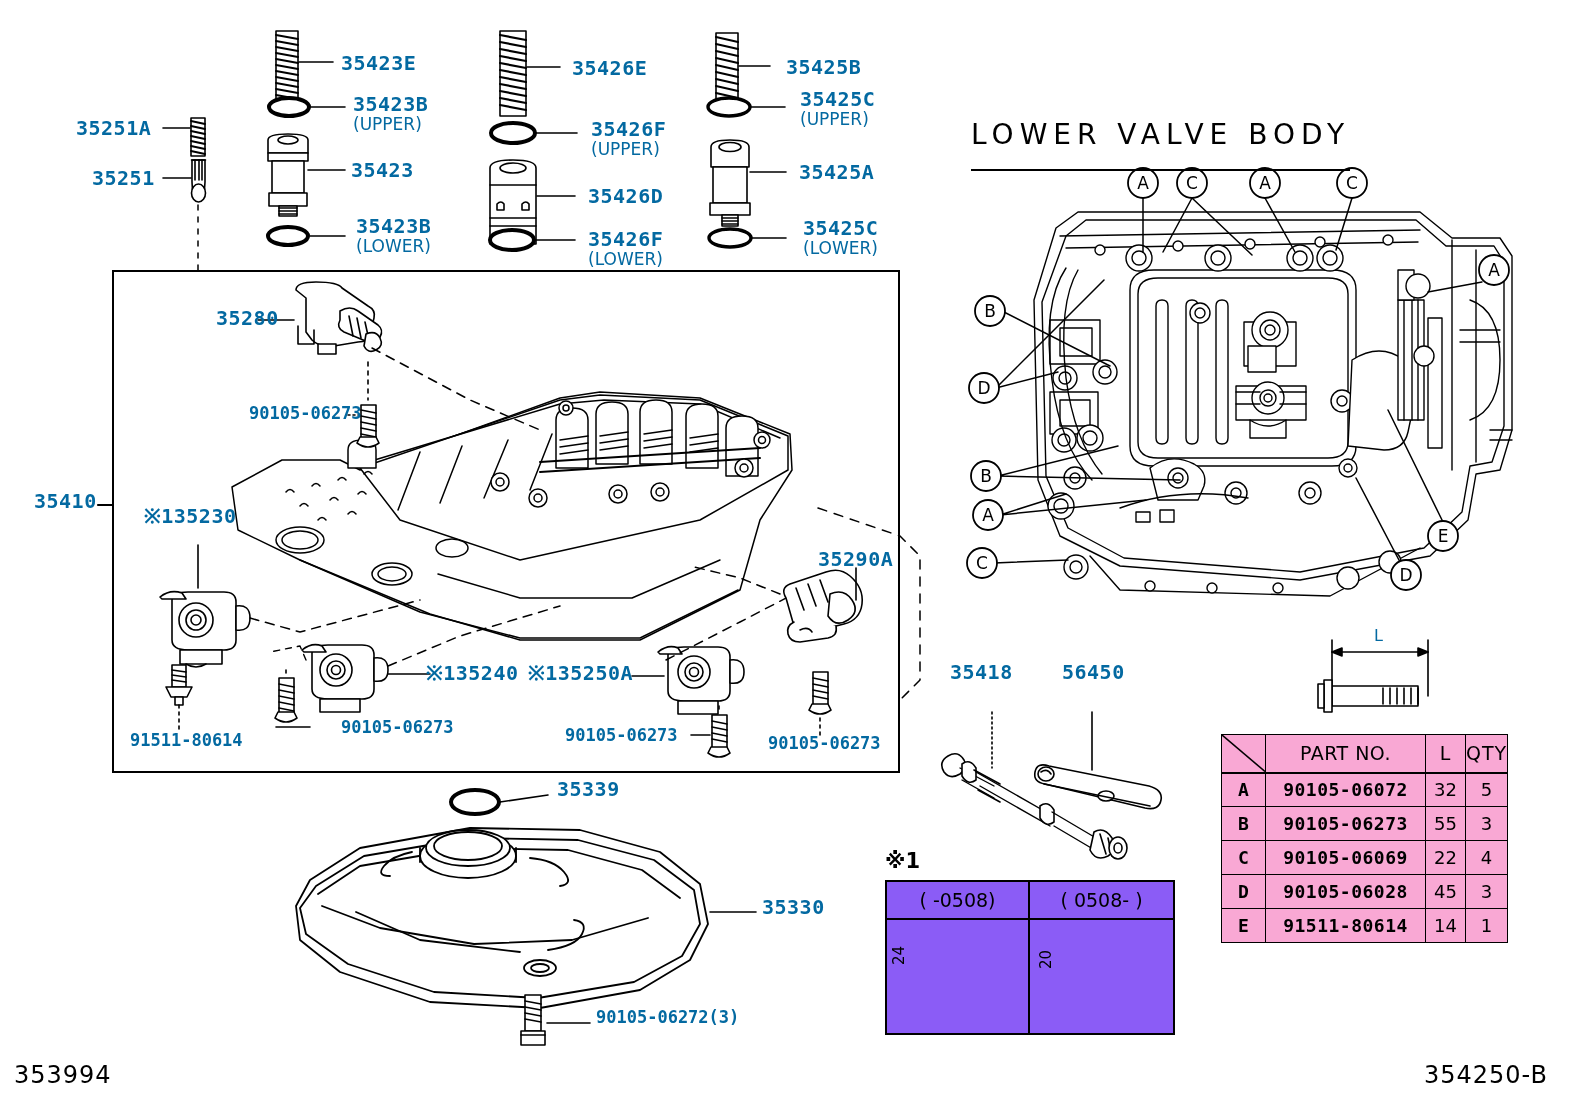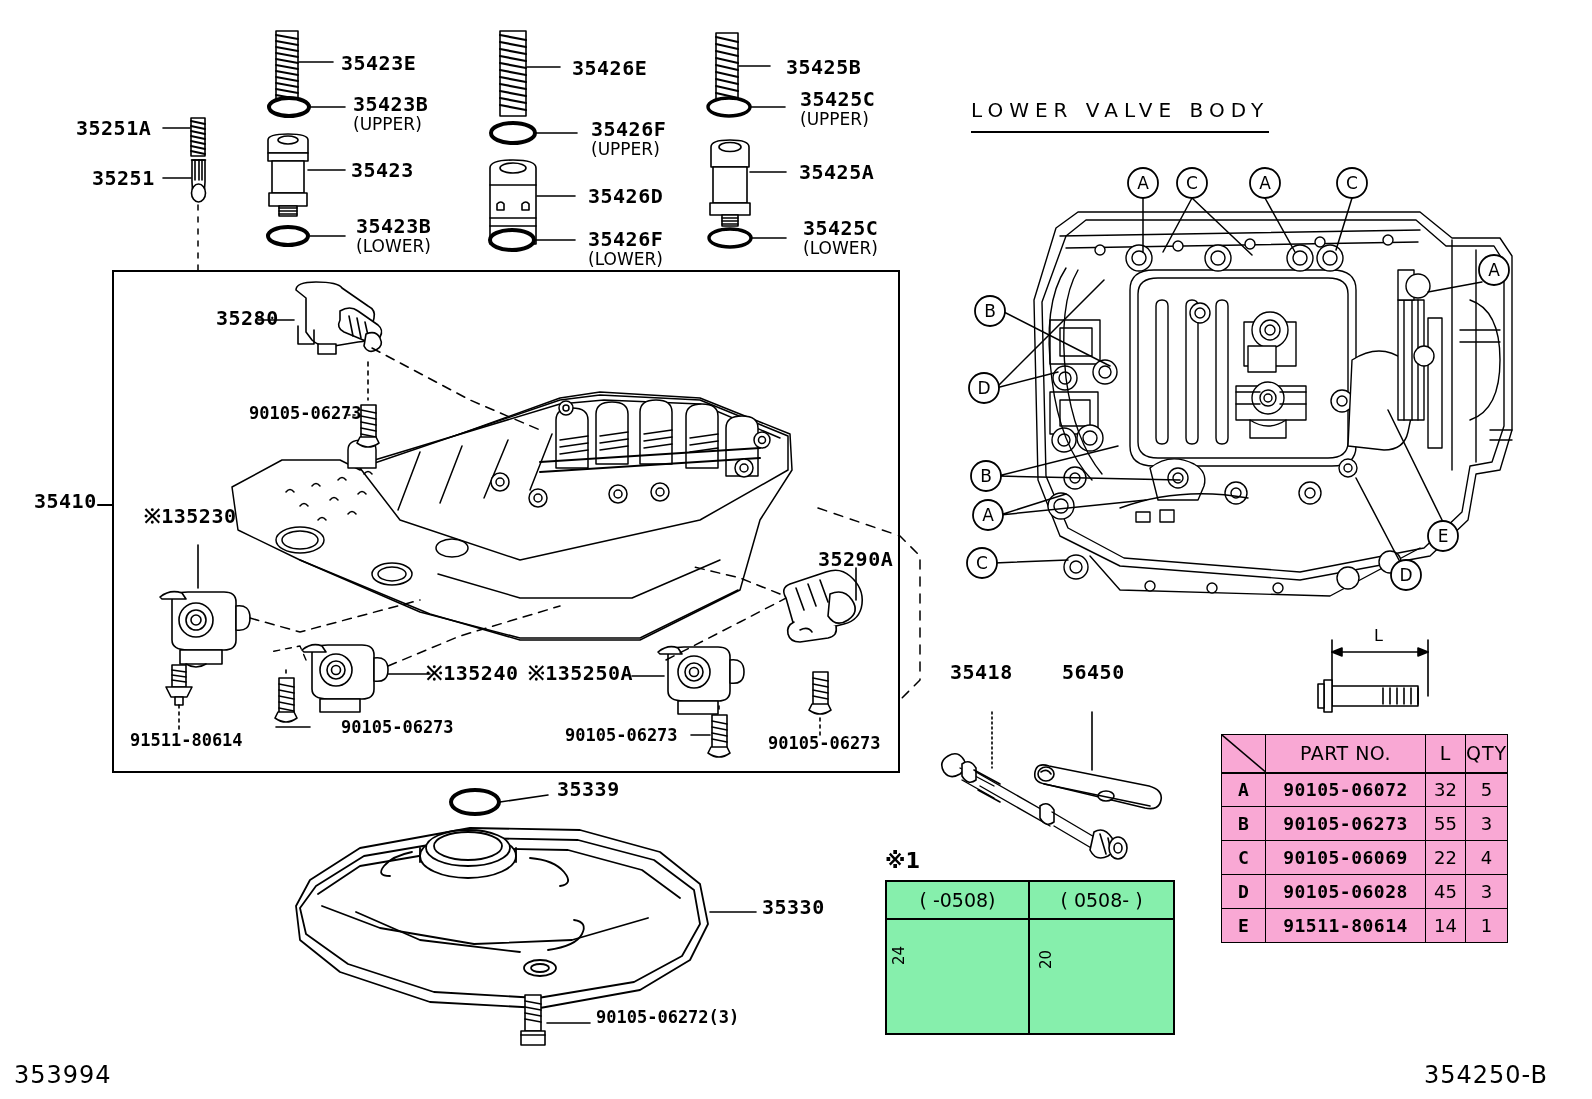--- a/index.html
+++ b/index.html
@@ -18,35 +18,36 @@
 
   
   .lbl {
     position: absolute;
     font-family: "DejaVu Sans Mono", "Liberation Mono", monospace;
     font-weight: 700;
     font-size: 20px;
     letter-spacing: 0.5px;
     white-space: pre;
     line-height: 1.12;
-    color: #000000;
+    color: #0369a1;
   }
   .lbl.sm { font-size: 17px; font-weight: 700; letter-spacing: 0px; }
   .lbl.sub { font-size: 17px; font-weight: 400; letter-spacing: 0px;
              font-family: "DejaVu Sans", "Liberation Sans", sans-serif; }
 
   .title-lvb {
     position: absolute;
     font-family: "DejaVu Sans", "Liberation Sans", sans-serif;
-    font-size: 20px;
+    font-size: 28px;
     letter-spacing: 6px;
     font-weight: 400;
     border-bottom: 2px solid #000;
-    padding-bottom: 9px;
+    padding-bottom: 18px;
     white-space: pre;
+    margin-top: 20px;
   }
 
   .drawno {
     position: absolute;
     font-family: "DejaVu Sans", "Liberation Sans", sans-serif;
     font-size: 24px;
     letter-spacing: 1px;
     white-space: pre;
   }
 
@@ -90,21 +91,21 @@
   .ptable thead tr th { border-bottom: 2.6px solid #000; }
   .corner-cell { position: relative; }
   .corner-cell svg { position:absolute; left:0; top:0; width:100%; height:100%; }
 
   
   .notebox {
     position: absolute;
     left: 885px; top: 880px;
     width: 290px; height: 155px;
     border: 2px solid #000;
-    background: #86efac;
+    background: #8b5cf6;
   }
   .notebox .nb-head {
     display: flex; height: 38px;
     border-bottom: 2px solid #000;
   }
   .notebox .nb-body { display: flex; height: 113px; }
   .notebox .nb-cell {
     width: 50%;
     position: relative;
     font-family: "DejaVu Sans", "Liberation Sans", sans-serif;

